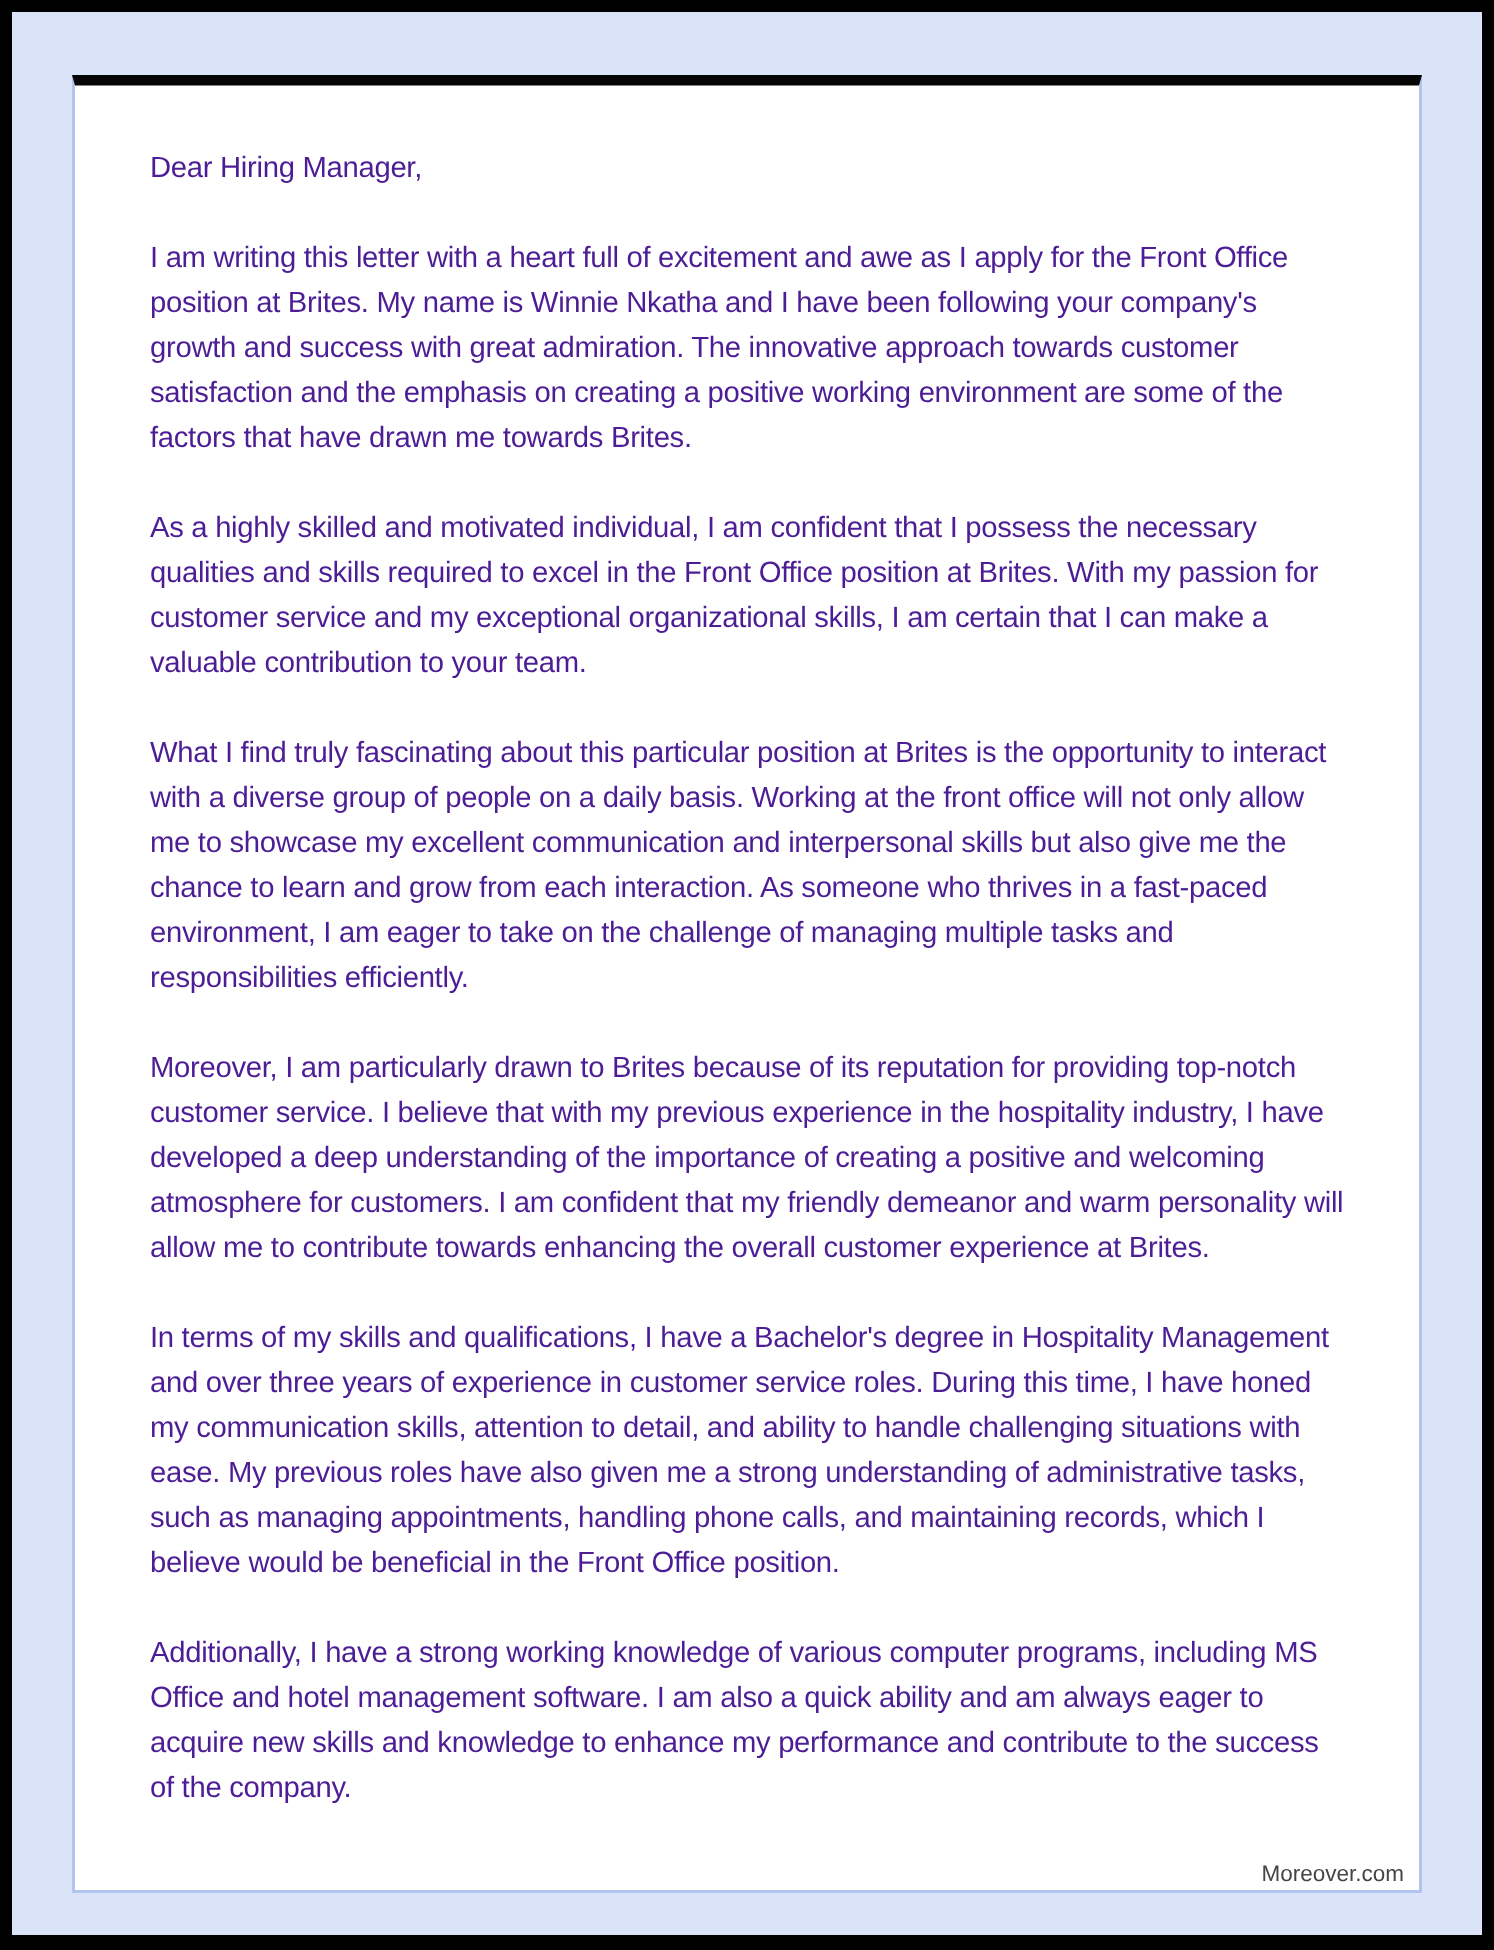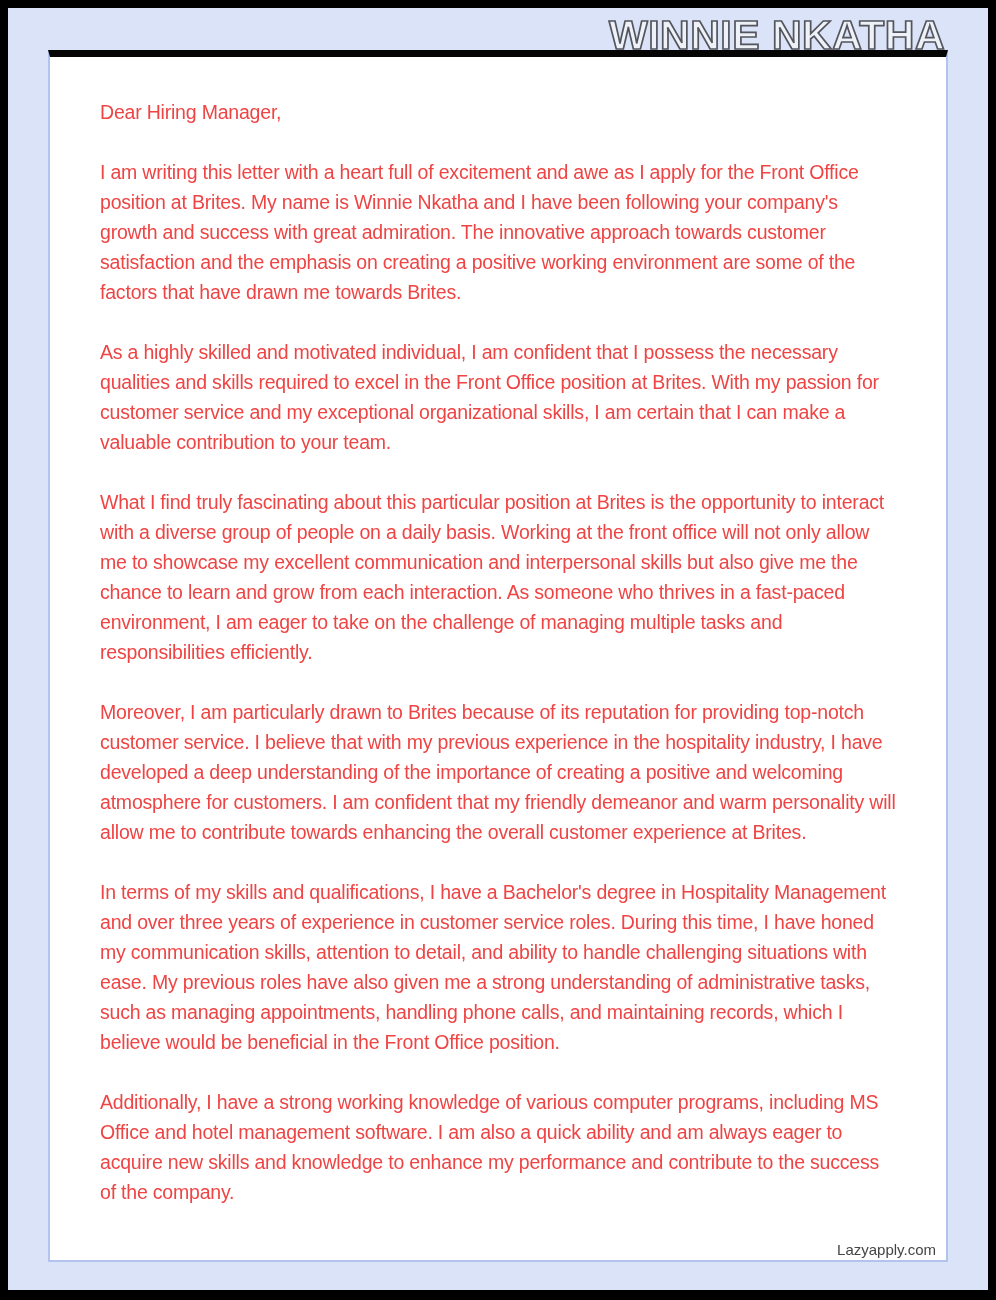--- a/index.html
+++ b/index.html
@@ -46,21 +46,21 @@
     border-right: 2px solid #b2c3ee;
     border-bottom: 2px solid #b2c3ee;
     padding: 40px 50px 0 50px;
     box-sizing: border-box;
     overflow: hidden;
   }
   .letter {
     font-size: 19.5px;
     line-height: 30px;
     letter-spacing: -0.2px;
-    color: #ef4444;
+    color: #4c1d95;
   }
   .letter p {
     margin: 0 0 30px 0;
   }
   .salutation {
     margin-bottom: 30px;
   }
   .watermark {
     position: absolute;
     right: 10px;
@@ -70,29 +70,28 @@
     color: #454545;
     background: #ffffff;
     padding-left: 6px;
   }
 </style>
 </head>
 <body>
 
 <div class="canvas">
 
-  <div class="header-name">WINNIE NKATHA</div>
 
   <div class="document">
     <div class="letter">
       <p class="salutation">Dear Hiring Manager,</p>
       <p>I am writing this letter with a heart full of excitement and awe as I apply for the Front Office position at Brites. My name is Winnie Nkatha and I have been following your company's growth and success with great admiration. The innovative approach towards customer satisfaction and the emphasis on creating a positive working environment are some of the factors that have drawn me towards Brites.</p>
       <p>As a highly skilled and motivated individual, I am confident that I possess the necessary qualities and skills required to excel in the Front Office position at Brites. With my passion for customer service and my exceptional organizational skills, I am certain that I can make a valuable contribution to your team.</p>
       <p>What I find truly fascinating about this particular position at Brites is the opportunity to interact with a diverse group of people on a daily basis. Working at the front office will not only allow me to showcase my excellent communication and interpersonal skills but also give me the chance to learn and grow from each interaction. As someone who thrives in a fast-paced environment, I am eager to take on the challenge of managing multiple tasks and responsibilities efficiently.</p>
       <p>Moreover, I am particularly drawn to Brites because of its reputation for providing top-notch customer service. I believe that with my previous experience in the hospitality industry, I have developed a deep understanding of the importance of creating a positive and welcoming atmosphere for customers. I am confident that my friendly demeanor and warm personality will allow me to contribute towards enhancing the overall customer experience at Brites.</p>
       <p>In terms of my skills and qualifications, I have a Bachelor's degree in Hospitality Management and over three years of experience in customer service roles. During this time, I have honed my communication skills, attention to detail, and ability to handle challenging situations with ease. My previous roles have also given me a strong understanding of administrative tasks, such as managing appointments, handling phone calls, and maintaining records, which I believe would be beneficial in the Front Office position.</p>
       <p>Additionally, I have a strong working knowledge of various computer programs, including MS Office and hotel management software. I am also a quick ability and am always eager to acquire new skills and knowledge to enhance my performance and contribute to the success of the company.</p>
     </div>
 
-    <div class="watermark">Lazyapply.com</div>
+    <div class="watermark">Moreover.com</div>
   </div>
 
 </div>
 
 </body></html>

